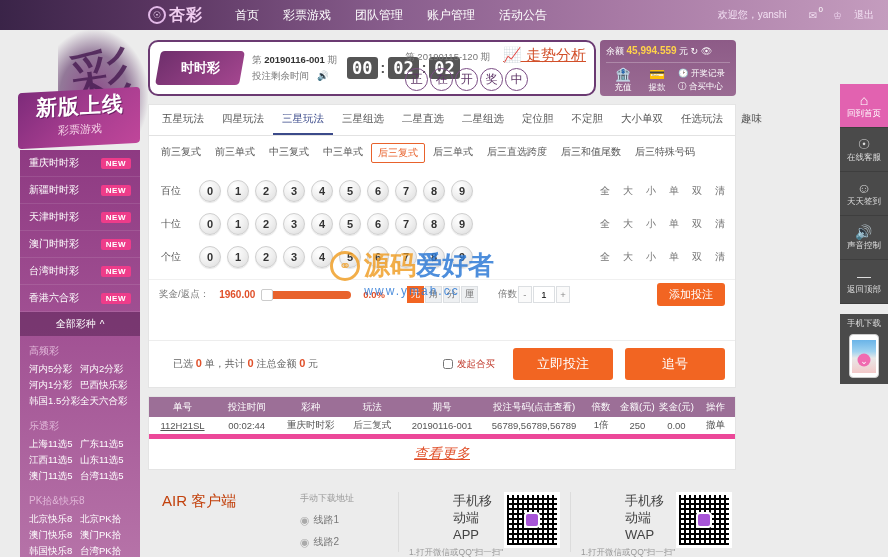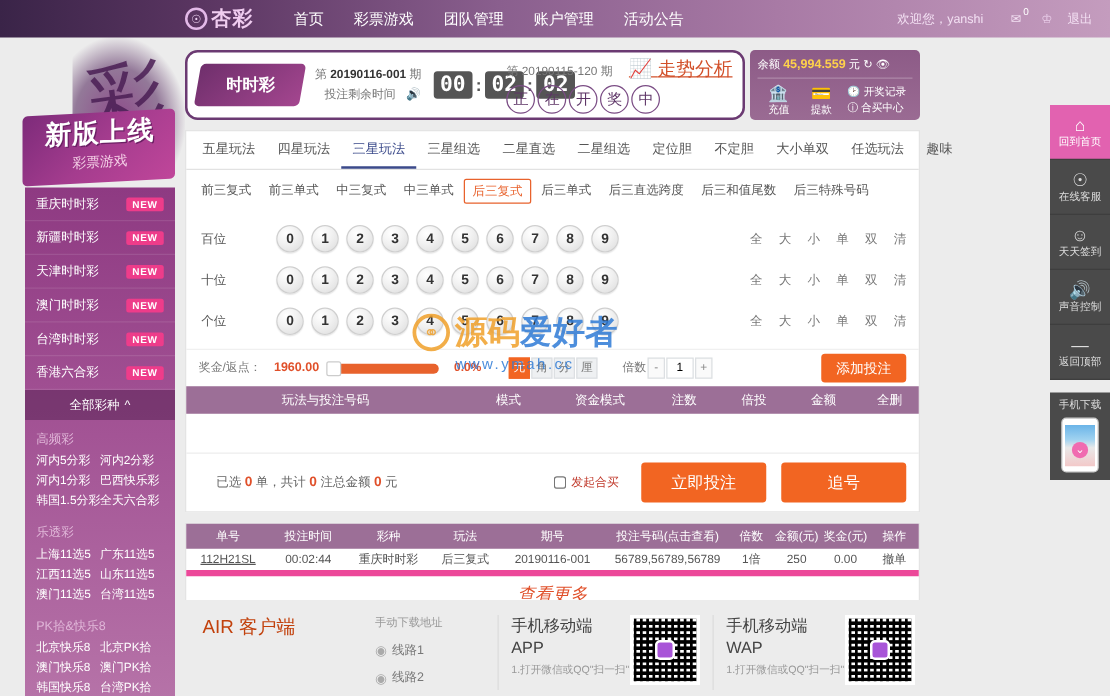--- a/index.html
+++ b/index.html
@@ -101,21 +101,21 @@
     width: 448px; height: 56px; border:2px solid #6b3a72; border-radius:10px;
     background:#fff; display:flex; align-items:center; position:relative;
   }
   .lot-logo {
     width:84px; height:34px; margin-left:8px;
     background:linear-gradient(135deg,#6f2f6c,#a4468f);
     border-radius:4px; transform: skewX(-10deg);
     display:flex; align-items:center; justify-content:center;
   }
   .lot-logo span { color:#fff; font-size:13px; font-weight:bold; transform: skewX(10deg);}
-  .cd-info { margin-left:10px; font-size:9.5px; color:#777; line-height:16px;text-align:right; }
+  .cd-info { margin-left:10px; font-size:9.5px; color:#777; line-height:16px; }
   .cd-info b { color:#333; }
   .spk { display:inline-block; margin-left:6px; color:#555; }
   .cd-digits { display:flex; align-items:center; margin-left:10px; gap:3px; }
   .dig {
     background:#555; color:#fff; font-size:17px; font-weight:bold;
     padding:1px 5px; border-radius:3px; font-family:"DejaVu Sans Mono", monospace;
   }
   .colon { color:#555; font-weight:bold; font-size:14px; }
   .cd-right { position:absolute; right:8px; top:4px; text-align:right; }
   .cd-right .per { font-size:9.5px; color:#777; }
@@ -149,21 +149,21 @@
     padding: 7px 9px; font-size:10.5px; color:#555; cursor:pointer;
     border-bottom: 2px solid transparent; white-space:nowrap;
   }
   .tab.active { color:#3b4a8a; border-bottom-color:#3b4a8a; }
 
   .subtabs { display:flex; padding:7px 6px; gap:2px; }
   .subtab { font-size:10px; color:#555; padding:2px 6px; white-space:nowrap; cursor:pointer; }
   .subtab.active { color:#e8622c; border:1px solid #e8622c; border-radius:2px; }
 
   .pickrows { padding: 4px 0 6px; }
-  .pickrow { display:flex; align-items:center; height:33px; padding-left:12px; position:relative;gap:22px; }
+  .pickrow { display:flex; align-items:center; height:33px; padding-left:12px; position:relative; }
   .rowlabel { width:34px; font-size:10px; color:#555; }
   .balls { display:flex; gap:6px; margin-left:4px; }
   .ball {
     width:22px; height:22px; border-radius:50%;
     background:radial-gradient(circle at 35% 28%, #ffffff 0%, #f1f1f1 45%, #dcdcdc 100%);
     border:1px solid #cfcfcf; color:#333; font-size:11px; font-weight:bold;
     display:flex; align-items:center; justify-content:center; cursor:pointer;
     box-shadow: 0 1px 1px rgba(0,0,0,.10);
   }
   .quick { position:absolute; right:10px; display:flex; gap:13px; }
@@ -229,21 +229,21 @@
   .footer {
     position:absolute; left:148px; top:480px; width:740px; height:77px;
     background:#ececec; display:flex; align-items:flex-start; padding-top:12px;
   }
   .f-air { font-size:15px; color:#c2410c; margin-left:14px; width:130px; }
   .f-dl { font-size:9px; color:#999; margin-left:8px; width:88px; }
   .f-dl .line { display:flex; align-items:center; gap:4px; margin-top:8px; color:#777; font-size:10px; }
   .f-dl .pin { color:#aaa; font-size:11px; }
   .f-sep { width:1px; height:60px; background:#dcdcdc; margin: 0 10px; }
   .f-app { width:95px; }
-  .f-app .t { font-size:13px; color:#444; line-height:17px; }
+  .f-app .t { font-size:13px; color:#444; line-height:17px;margin-left:44px; }
   .f-app .d { font-size:8.5px; color:#999; margin-top:4px; line-height:11px; }
   .qr { width:56px; height:56px; background:#fff; padding:3px; position:relative; }
   .qr-inner {
     width:100%; height:100%;
     background-image:
       linear-gradient(90deg, #000 50%, transparent 50%),
       linear-gradient(0deg, #000 50%, transparent 50%);
     background-size: 5px 5px, 5px 5px;
     background-color:#fff;
   }
@@ -575,29 +575,20 @@
       </div>
       <div class="multi">
         <span>倍数</span>
         <div class="mbtn">-</div>
         <input class="minput" value="1" style="">
         <div class="mbtn">+</div>
       </div>
       <button class="addbet">添加投注</button>
     </div>
 
-    <div class="bethead">
-      <div class="bh1">玩法与投注号码</div>
-      <div class="bh2">模式</div>
-      <div class="bh3">资金模式</div>
-      <div class="bh4">注数</div>
-      <div class="bh5">倍投</div>
-      <div class="bh6">金额</div>
-      <div class="bh7">全删</div>
-    </div>
     <div class="betbody"></div>
 
     <div class="sumbar">
       <span class="sumtext">
         <span>已选</span>
         <b>0</b>
         <span>单，共计</span>
         <b>0</b>
         <span>注总金额</span>
         <b>0</b>

